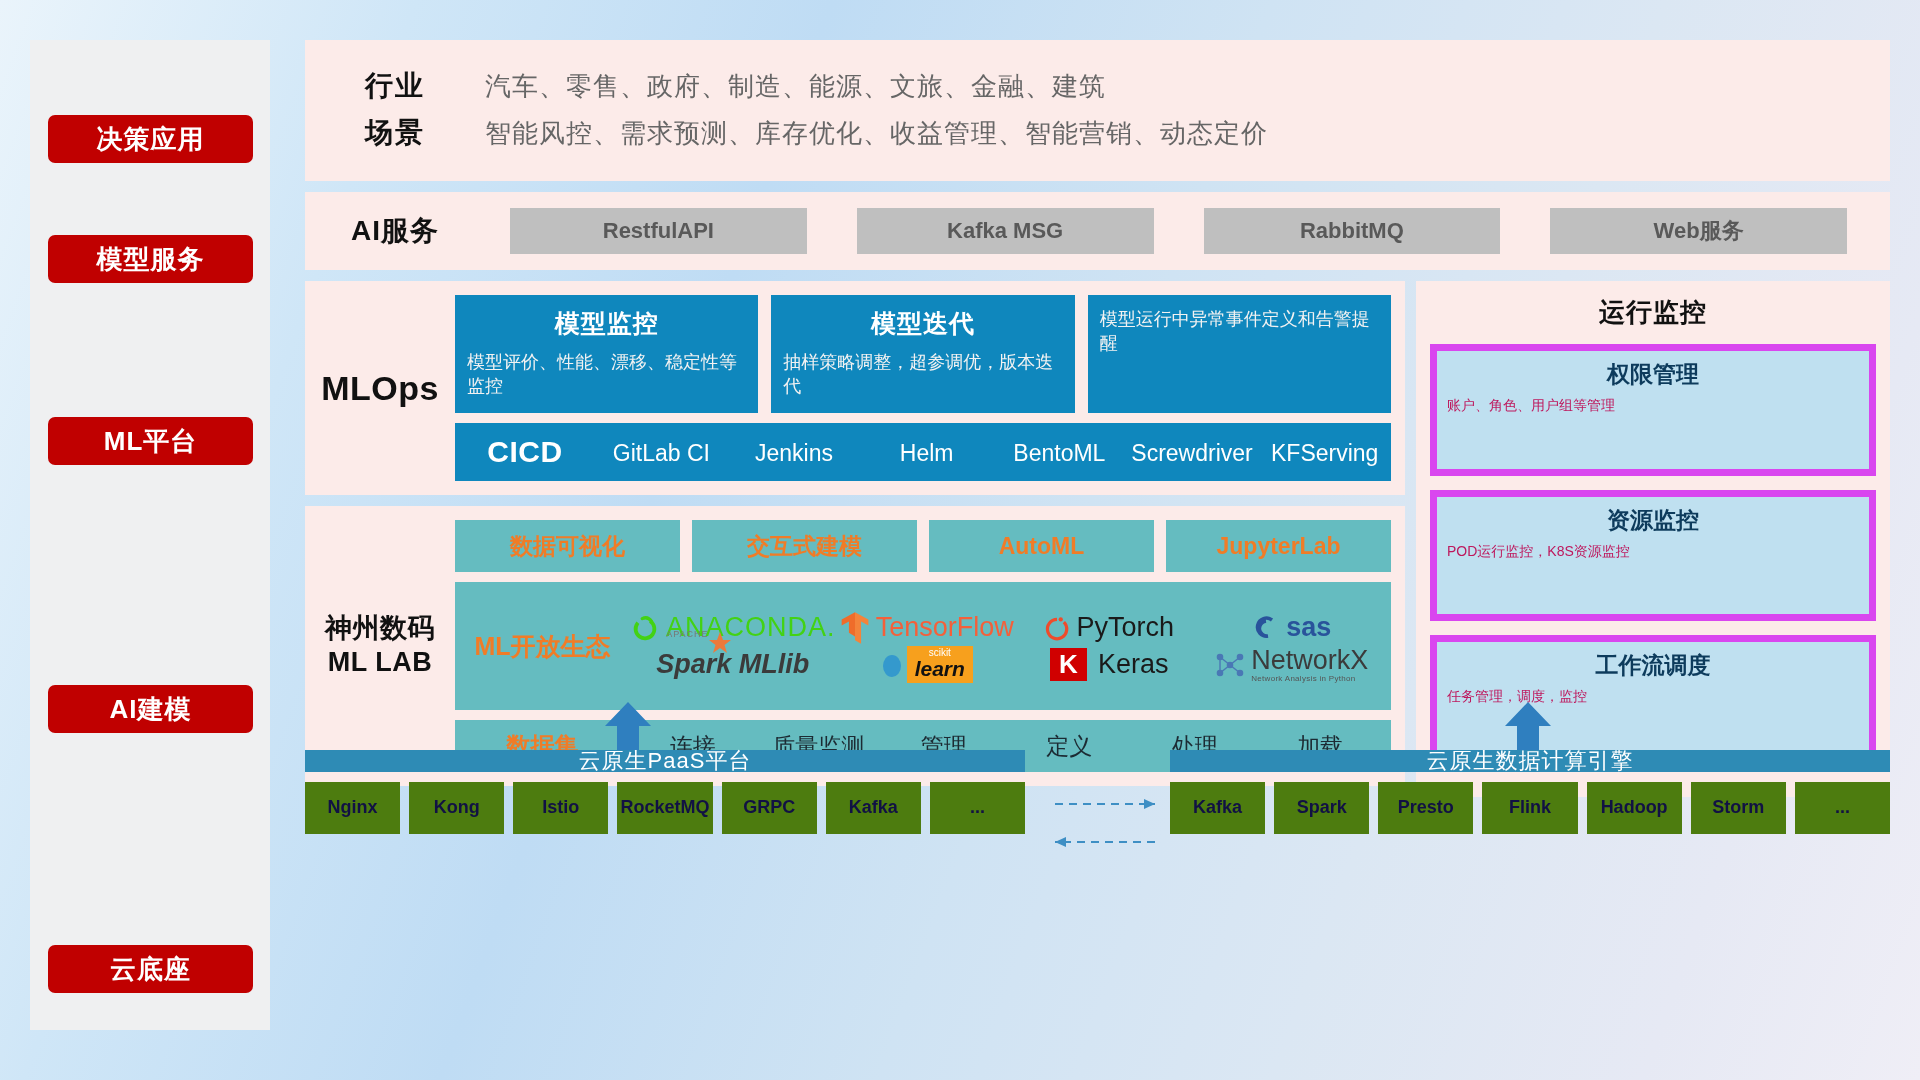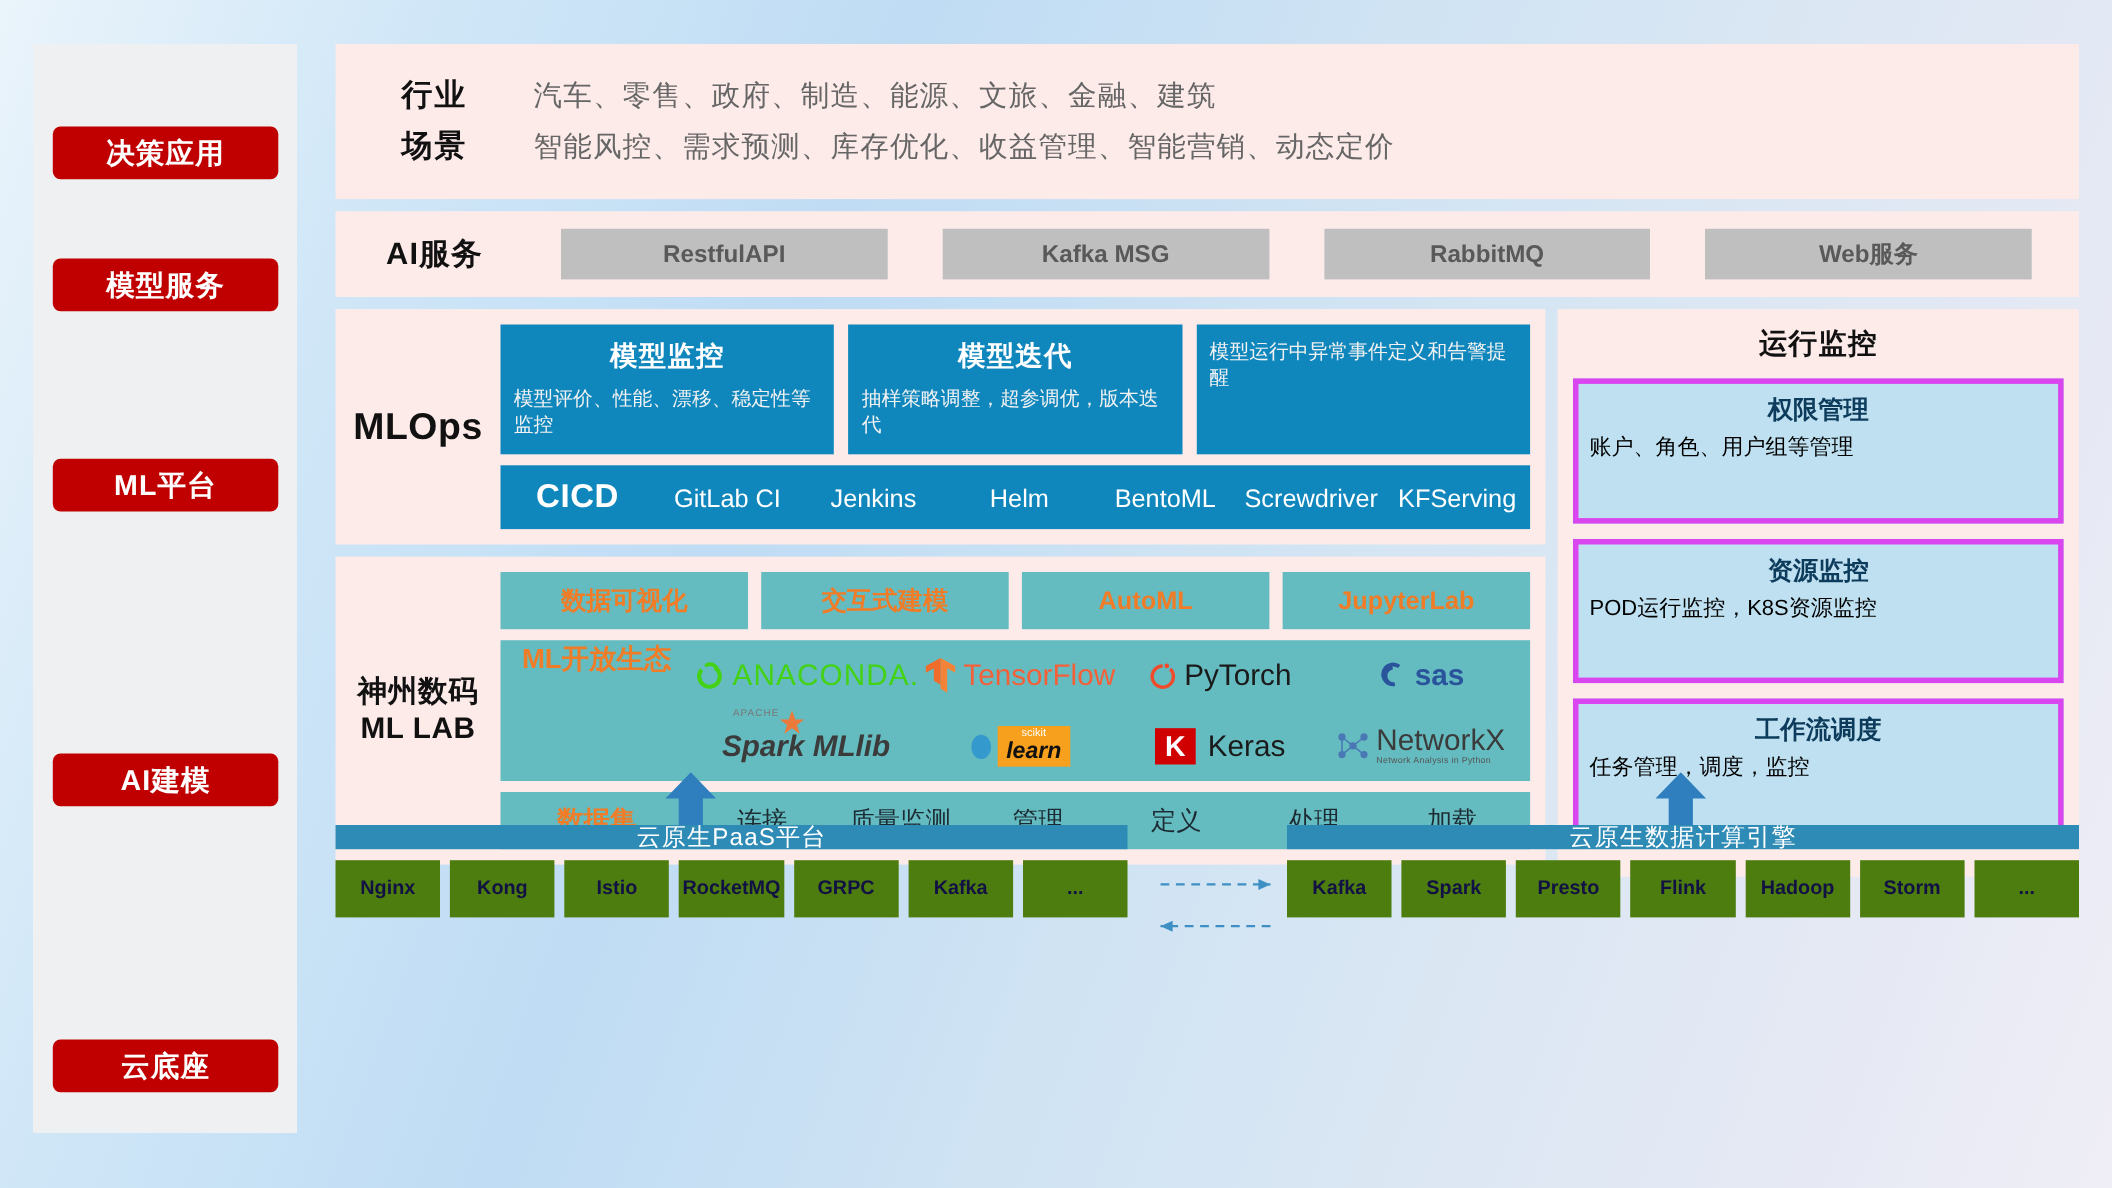--- a/index.html
+++ b/index.html
@@ -106,45 +106,45 @@
   
   #col-monitor {
     flex: 1; background: #fcebe9; padding: 14px 14px 16px 14px;
     display: flex; flex-direction: column;
   }
   #monitor-title {
     text-align: center; font-size: 26px; font-weight: bold;
     color: #111; margin-bottom: 14px; letter-spacing: 1px;
   }
   .monitor-card {
-    background: #bfe0f0; border: 5px solid #d946ef;
+    background: #bfe0f0; border: 7px solid #d946ef;
     padding: 8px 10px 10px 10px; margin-bottom: 14px; flex: 1;
   }
   .monitor-card .mo-title {
     text-align: center; font-size: 23px; font-weight: bold;
     color: #0d3b5c; margin-bottom: 6px;
   }
-  .monitor-card .mo-desc { font-size: 20px; color: #000000; line-height: 1.35; }
+  .monitor-card .mo-desc { font-size: 14px; color: #be185d; line-height: 1.35; }
 
   
   #band-model { width: 1100px; padding: 14px 0; }
   #band-model .band-label {
     width: 150px; font-size: 27px; line-height: 1.25;
     letter-spacing: .5px; display: flex; align-items: center; justify-content: center;
   }
   #model-stack { flex: 1; padding-right: 14px; }
   .tool-row { display: flex; gap: 12px; }
   .tool-chip {
     flex: 1; height: 52px; background: #65bcc0;
     color: #f07c27; font-size: 23px; font-weight: bold;
     display: flex; align-items: center; justify-content: center;
   }
   .eco-row {
     margin-top: 10px; background: #65bcc0; display: flex;
-    height: 128px;
+    align-items: center; height: 128px;
   }
   .eco-label {
     flex: 0 0 175px; text-align: center; color: #f07c27;
     font-size: 25px; font-weight: bold;
   }
   .eco-logos {
     flex: 1; display: grid;
     grid-template-columns: repeat(4, 1fr);
     grid-template-rows: 1fr 1fr;
     align-items: center; justify-items: center;

